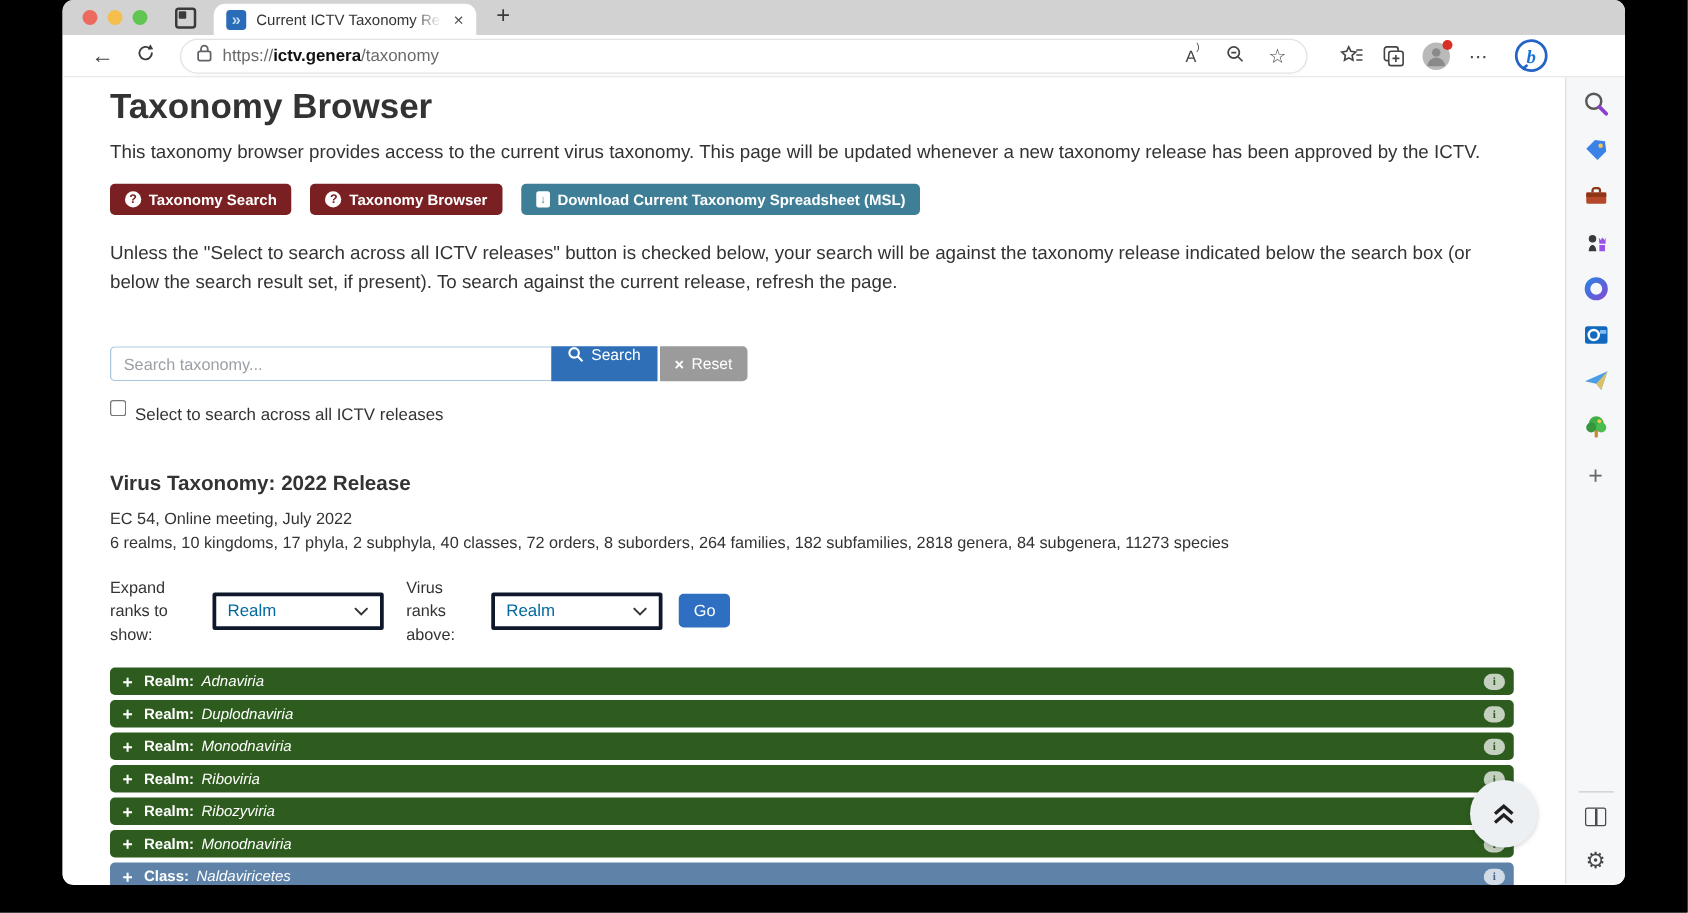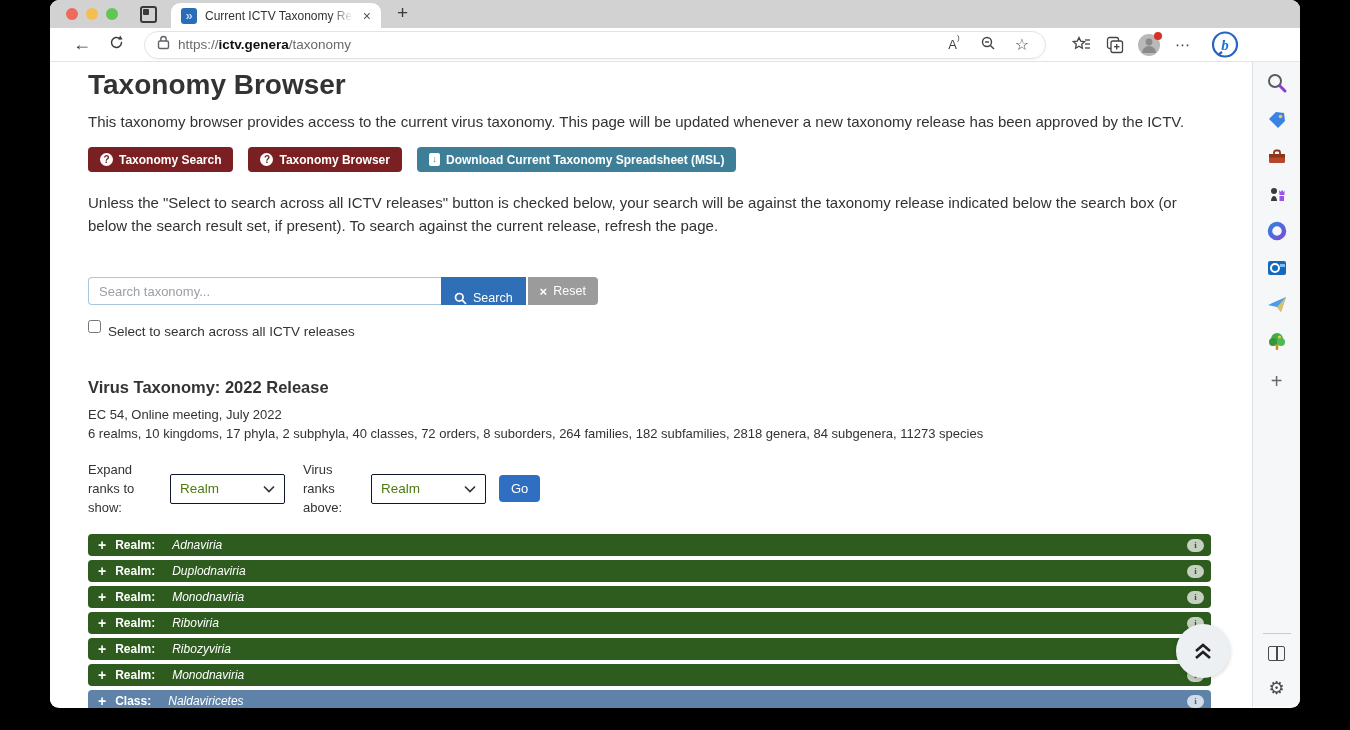--- a/index.html
+++ b/index.html
@@ -67,48 +67,48 @@
             font-size:9px; font-weight:bold; text-align:center; line-height:13px; }
 
   .note { font-size:15px; line-height:23px; margin-top:19px; width:1100px; }
 
   .searchrow { display:flex; margin-top:40px; height:28px; }
   .searchinput { width:353px; height:28px; border:1px solid #aac6dc; border-right:none;
                  border-radius:4px 0 0 4px; padding:0 10px; font-size:13px; color:#333;
                  font-family:"Liberation Sans", sans-serif; outline:none; }
   .searchinput::placeholder { color:#9aa0a6; }
   .searchbtn { height:28px; background:#2e6fb7; color:#fff; border:none; font-size:12.5px;
-               padding:0 13px; display:flex; align-items:flex-end; gap:6px; }
+               padding:0 13px; display:flex; align-items:flex-start; gap:6px; }
   .resetbtn { height:28px; background:#9b9b9b; color:#fff; border:none; font-size:12.5px;
               padding:0 12px; border-radius:0 4px 4px 0; margin-left:2px;
               display:flex; align-items:center; gap:6px; }
   .resetx { font-size:13px; font-weight:bold; }
 
   .checkrow { display:flex; align-items:center; gap:7px; margin-top:9px; }
   .checkrow input { width:13px; height:13px; }
   .checkrow label { font-size:13.5px; color:#333;margin-top:10px; }
 
   .relhead { font-size:16.5px; font-weight:bold; margin-top:39px; }
   .relmeta { font-size:13px; line-height:16px; margin-top:10px; }
   .relmeta div { margin-bottom:3px; }
 
   .controls { display:flex; align-items:center; margin-top:18px; gap:10px; }
   .ctl-label { font-size:13px; color:#333; line-height:19px; }
   .ctl-label.w1 { width:72px; } .ctl-label.w2 { width:58px; }
-  .selectbox { width:115px; height:30px; border:1px solid #0f172a; border-radius:2px;
+  .selectbox { width:137px; height:30px; border:3px solid #0f172a; border-radius:2px;
                display:flex; align-items:center; justify-content:space-between;
-               padding:0 9px; font-size:13.5px; color:#4d7c0f; background:#fff; }
+               padding:0 9px; font-size:13.5px; color:#0369a1; background:#fff; }
   .gobtn { height:27px; background:#2f6fc1; color:#fff; border:none; border-radius:4px;
            font-size:13px; padding:0 12px; margin-left:3px; }
 
   .taxlist { margin-top:17px; width:1123px; }
   .trow { height:22px; border-radius:4px; margin-bottom:4px; display:flex; align-items:center;
           padding:0 7px 0 10px; color:#fff; }
   .trow .plus { font-weight:bold; font-size:14px; margin-right:9px; }
-  .trow .rank { font-weight:bold; font-size:12px; margin-right:17px; }
+  .trow .rank { font-weight:bold; font-size:12px; margin-right:6px; }
   .trow .tname { font-style:italic; font-size:12px; }
   .trow .spacer { flex:1; }
   .infobadge { width:17px; height:13px; border-radius:7px; background:rgba(255,255,255,.72);
                font-size:9px; font-weight:bold; text-align:center; line-height:13px;
                font-family:"Liberation Serif", serif; }
   .trow-realm { background:#2d5c1e; } .trow-realm .infobadge { color:#2d5c1e; }
   .trow-class { background:#5e82a8; } .trow-class .infobadge { color:#46648a; }
 
   .scrolltop { position:absolute; left:1126px; top:562px; width:54px; height:54px;
                border-radius:50%; background:#edf0f3; box-shadow:0 1px 4px rgba(0,0,0,.18);

